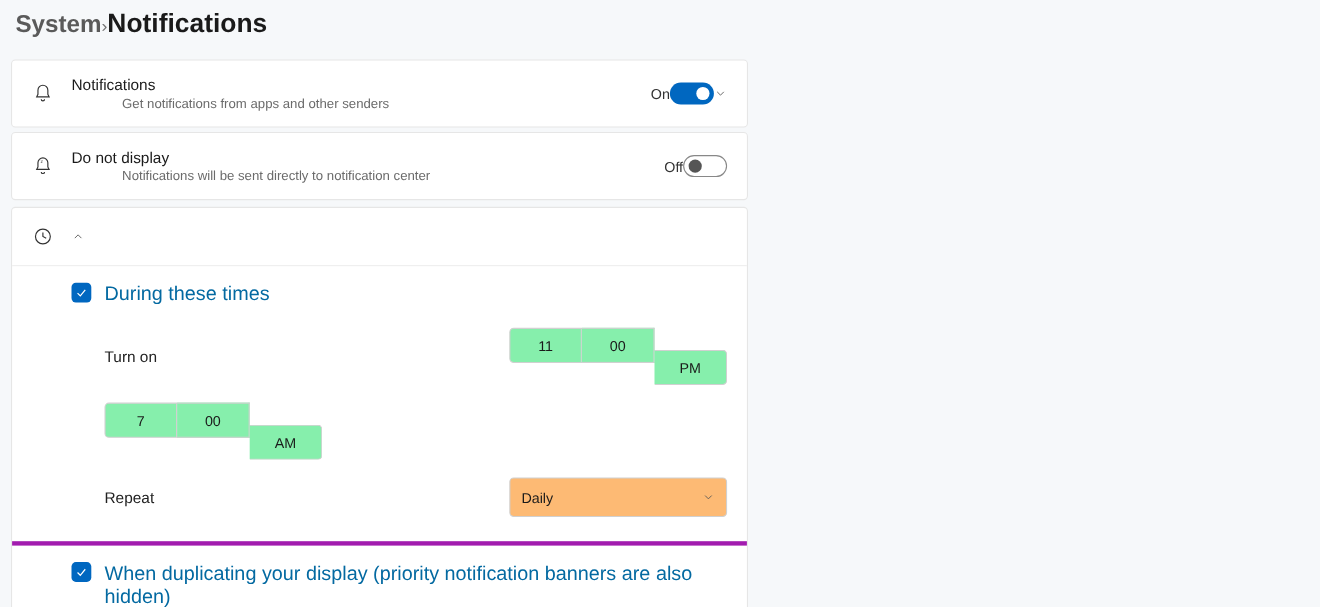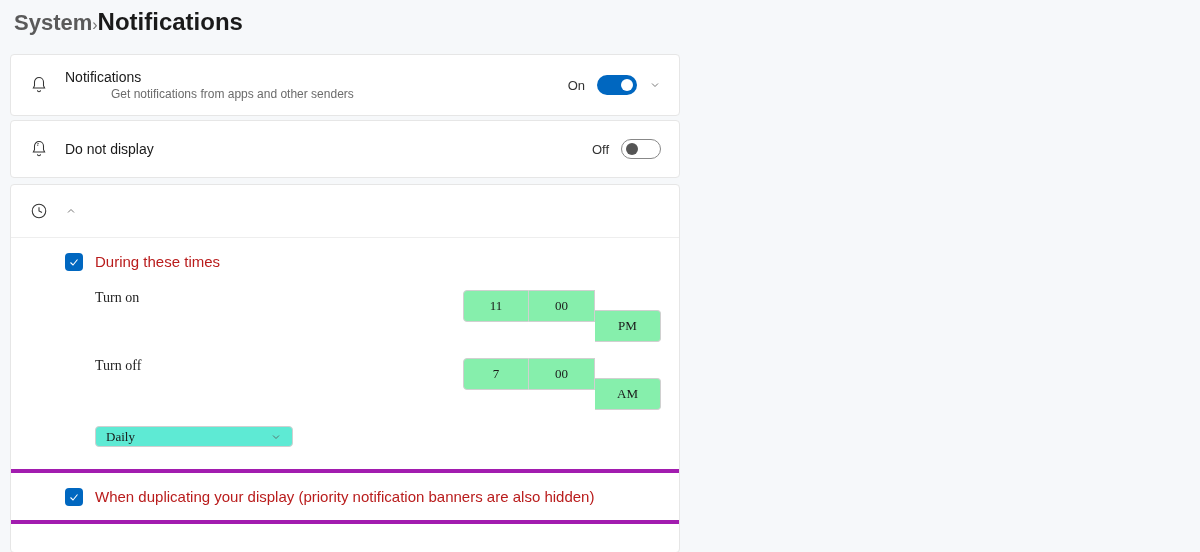--- a/index.html
+++ b/index.html
@@ -60,21 +60,20 @@
     color: #333;
   }
   .row-icon svg { width: 18px; height: 18px; stroke: #333; fill: none; stroke-width: 1.4; }
   .row-text { flex: 1; }
   .row-title { font-size: 14px; color: #1a1a1a; }
   .row-sub { font-size: 12px; color: #6b6b6b; margin-top: 2px; margin-left: 46px; }
 
   .row-right {
     display: flex;
     align-items: center;
-    gap: 12px;
   }
   .state-label { font-size: 13px; color: #333; }
 
   .toggle {
     width: 40px;
     height: 20px;
     border-radius: 10px;
     position: relative;
     cursor: pointer;
   }
@@ -115,49 +114,48 @@
 
   .checkbox {
     width:18px; height:18px; border-radius:4px;
     background:#0067c0;
     flex:0 0 18px;
     display:flex; align-items:center; justify-content:center;
     cursor:pointer;
     margin-top:1px;
   }
   .checkbox svg { width:12px; height:12px; stroke:#fff; stroke-width:2.2; fill:none; }
-  .check-label { font-size:15px; color:#b91c1c; padding-top:1px; }
+  .check-label { font-size:18px; color:#0369a1; padding-top:1px; }
 
   .times-block { flex:1; }
   .times-row {
-    display:flex; align-items:flex-start;
+    display:flex; align-items:center;
     padding: 8px 0 8px 0;
-    font-family: Liberation Serif, serif;
   }
   .times-row:first-child { padding-top: 12px; }
   .times-label {
     flex:1;
     font-size:14px;
     color:#222;
   }
   .time-inputs { display:flex; gap:0; }
   .time-cell {
     width:66px; height:32px;
     border:1px solid #d0d0d0;
     display:flex; align-items:center; justify-content:center;
     background:#86efac; font-size:13px; cursor:pointer;
   }
   .time-cell:first-child { border-top-left-radius:4px; border-bottom-left-radius:4px; }
   .time-cell + .time-cell { border-left:none; }
   .time-cell:last-child { border-top-right-radius:4px; border-bottom-right-radius:4px;margin-top:20px; }
 
   .repeat-select {
-    width:198px; height:21px;
+    width:198px; height:36px;
     border:1px solid #d0d0d0; border-radius:4px;
-    background:#5eead4;
+    background:#fdba74;
     display:flex; align-items:center;
     padding:0 10px;
     font-size:13px;
     justify-content:space-between;
     cursor:pointer;
   }
 </style>
 </head>
 <body>
 
@@ -199,20 +197,21 @@
     <div class="row">
       <div class="row-icon">
         <svg viewBox="0 0 24 24">
             <path d="M6 8a6 6 0 0 1 12 0v5l1.5 3h-15L6 13V8z"></path>
             <path d="M10 19a2 2 0 0 0 4 0"></path>
             <text x="9" y="8" font-size="6" stroke="none" fill="#333">z</text>
           </svg>
       </div>
       <div class="row-text">
         <div class="row-title">Do not display</div>
+        <div class="row-sub">Notifications will be sent directly to notification center</div>
       </div>
       <div class="row-right">
         <span class="state-label">Off</span>
         <div class="toggle off">
             <div class="knob"></div>
           </div>
       </div>
     </div>
   </div>
 
@@ -245,29 +244,29 @@
           <div class="times-row" style="margin-top:12px;">
             <div class="times-label">Turn on</div>
             <div class="time-inputs">
               <div class="time-cell">11</div>
               <div class="time-cell">00</div>
               <div class="time-cell">PM</div>
             </div>
           </div>
 
           <div class="times-row">
-            <div class="times-label">Turn off</div>
             <div class="time-inputs">
               <div class="time-cell">7</div>
               <div class="time-cell">00</div>
               <div class="time-cell">AM</div>
             </div>
           </div>
 
           <div class="times-row">
+            <div class="times-label">Repeat</div>
             <div class="repeat-select">
               <span>Daily</span>
               <span class="chevron">
                 <svg viewBox="0 0 24 24">
                     <polyline points="6 9 12 15 18 9"></polyline>
                   </svg>
               </span>
             </div>
           </div>
 

